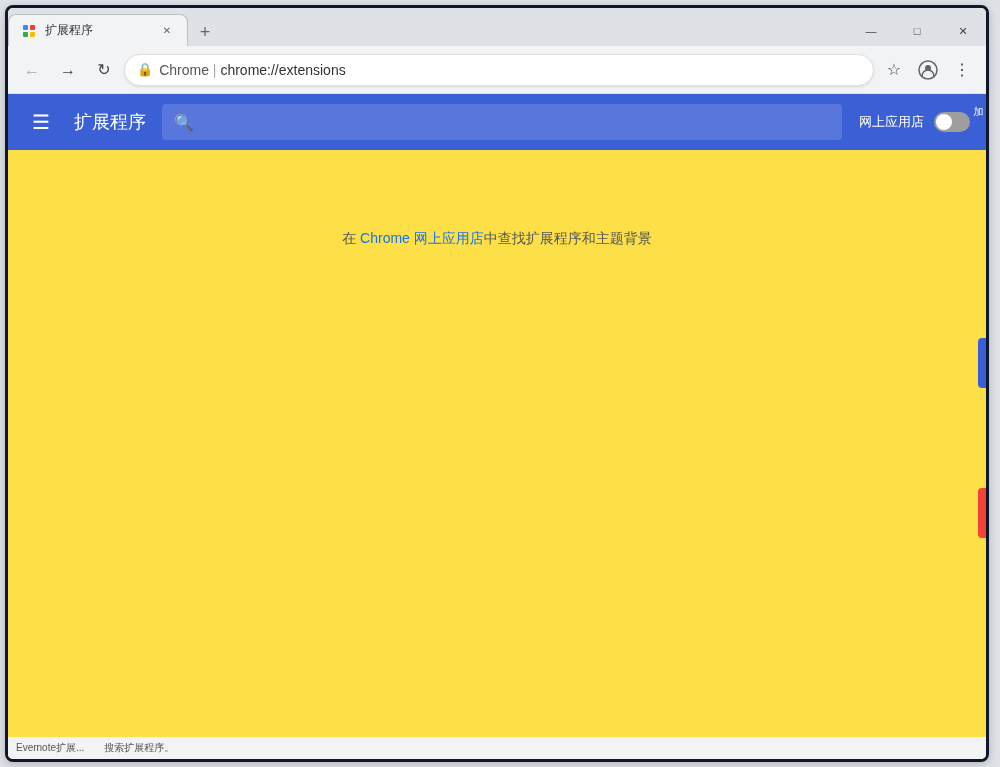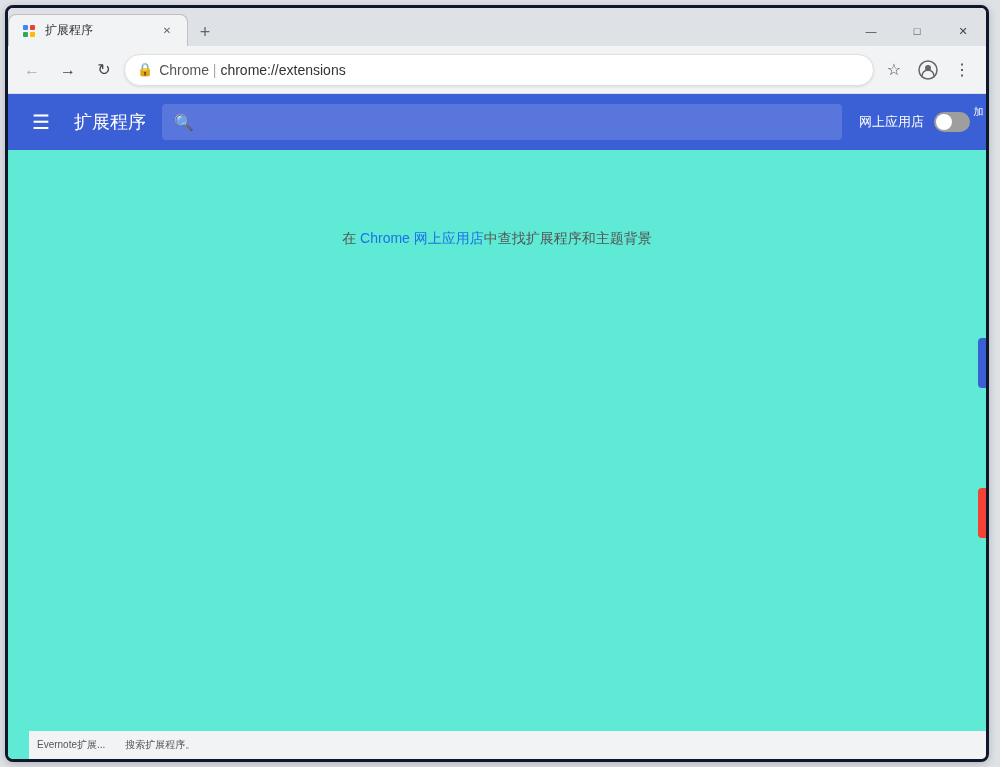--- a/index.html
+++ b/index.html
@@ -297,21 +297,21 @@
       border-radius: 50%;
       position: absolute;
       top: 2px;
       left: 2px;
       transition: left 0.2s;
     }
 
     
     .main-area {
       flex: 1;
-      background: #5eead4;
+      background: #fde047;
       display: flex;
       align-items: flex-start;
       justify-content: center;
       padding-top: 80px;
     }
 
     .empty-state {
       text-align: center;
     }
 
@@ -324,29 +324,28 @@
       color: #1a73e8;
       text-decoration: none;
     }
 
     
     .taskbar {
       position: absolute;
       bottom: 0;
       left: 0;
       right: 0;
-      height: 28px;
+      height: 22px;
       background: #f1f3f4;
       display: flex;
       align-items: center;
       padding: 0 8px;
       gap: 20px;
       font-size: 10px;
       color: #555;
-      margin-left: 21px;
     }
 
     
     .side-strip {
       position: absolute;
       right: 0;
       top: 330px;
       width: 8px;
       height: 50px;
       background: #3b5fd5;

